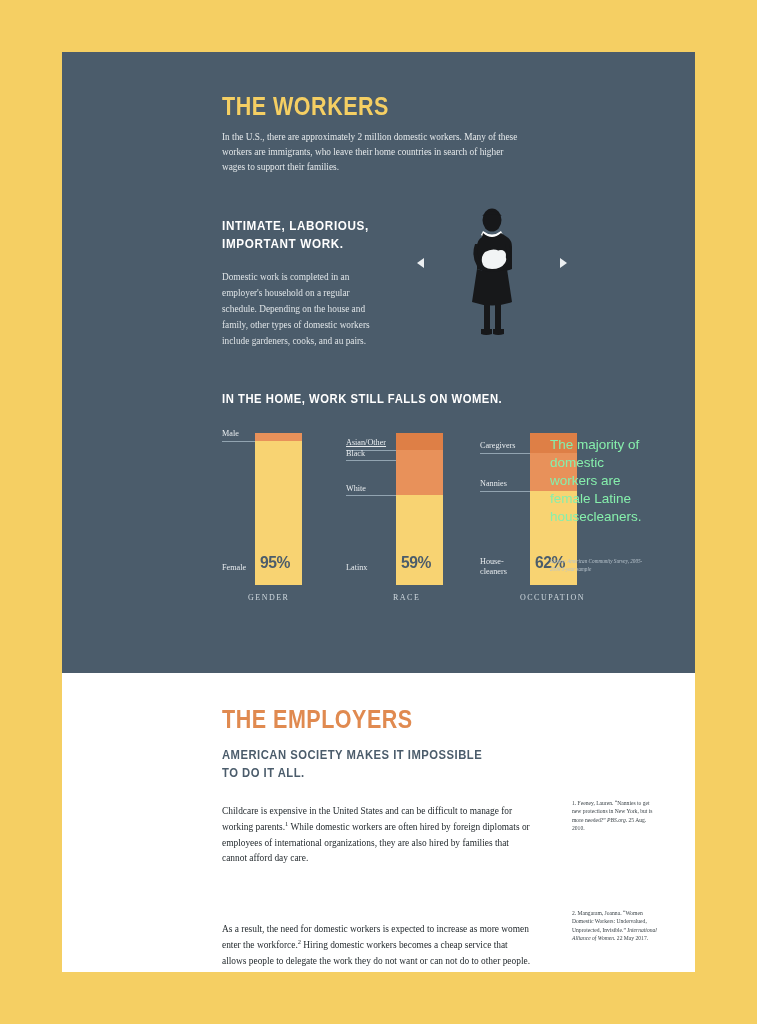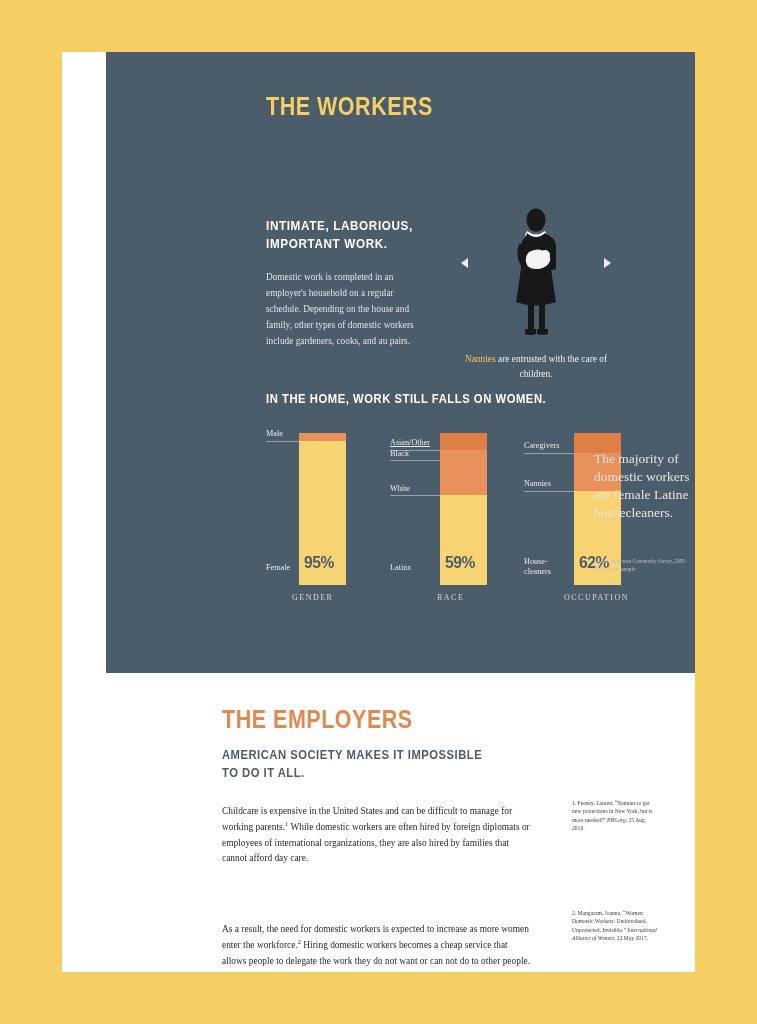--- a/index.html
+++ b/index.html
@@ -14,21 +14,20 @@
     width:633px;height:920px;
     background:#ffffff;
     overflow:hidden;
   }
   
   .workers{
     background:#4b5c6b;
     height:597px;
     position:relative;
     padding:12px;
-    margin-left:44px;
   }
   .h1{
     font-family:"Liberation Sans",sans-serif;
     font-weight:bold;
     color:#f5cf63;
     font-size:25px;
     letter-spacing:0.6px;
     position:absolute;left:160px;top:40px;
     transform:scaleX(0.86);transform-origin:left center;
   }
@@ -91,23 +90,23 @@
     font-weight:bold;font-size:17px;color:#4b5c6b;
     letter-spacing:-0.5px;
     transform:scaleX(0.92);transform-origin:left center;
   }
   .axis{
     position:absolute;top:173px;
     font-family:"Liberation Serif",serif;
     font-size:8px;letter-spacing:1.5px;color:#cfd8de;
   }
   .sidequote{
-    position:absolute;left:488px;top:398px;width:105px;
-    font-family:Liberation Serif, serif;
-    font-size:13.5px;line-height:1.33;color:#e5e5e5;
+    position:absolute;left:488px;top:384px;width:105px;
+    font-family:Liberation Sans, sans-serif;
+    font-size:13.5px;line-height:1.33;color:#86efac;
   }
   .source{
     position:absolute;left:488px;top:506px;width:95px;
     font-family:"Liberation Serif",serif;
     font-style:italic;font-size:5.2px;line-height:1.45;color:#b8c4cd;
   }
   
   .employers{position:relative;height:404px;background:#fff;}
   .h1o{
     position:absolute;left:160px;top:32px;
@@ -137,20 +136,21 @@
 </style>
 </head>
 <body>
 
 <div class="page">
 
   <section class="workers">
 
     <div class="h1">THE WORKERS</div>
 
+    <div class="lede">In the U.S., there are approximately 2 million domestic workers. Many of these workers are immigrants, who leave their home countries in search of higher wages to support their families.</div>
 
     <div class="h2">INTIMATE, LABORIOUS, IMPORTANT WORK.</div>
 
     <div class="bodycopy">Domestic work is completed in an employer's household on a regular schedule. Depending on the house and family, other types of domestic workers include gardeners, cooks, and au pairs.</div>
 
     <div class="carousel">
       <div class="arrow arrow-left"></div>
       <div class="arrow arrow-right"></div>
 
       <svg class="figure" viewBox="0 0 66 130">
@@ -170,23 +170,20 @@
 
         <path d="M18 61 q15 6 30 0 l5 33 q-20 7 -40 0z" fill="#17181a"></path>
 
         <rect x="25" y="94" width="6" height="27" fill="#17181a"></rect>
         <rect x="36" y="94" width="6" height="27" fill="#17181a"></rect>
 
         <path d="M22 121 h11 v5 q-6 2 -11 0z" fill="#17181a"></path>
         <path d="M34 121 h11 v5 q-6 2 -11 0z" fill="#17181a"></path>
       </svg>
 
-      <div class="caption">
-        <span class="hl">Nannies</span><span> are entrusted with the care of children.</span>
-      </div>
     </div>
 
     <div class="h3">IN THE HOME, WORK STILL FALLS ON WOMEN.</div>
 
     <div class="charts">
 
       <div class="chartgroup" style="left:0;width:120px;">
         <div class="bar" style="left:33px;">
           <div class="seg" style="height:7.6px;background:#e8915a;"></div>
           <div class="seg" style="height:144.4px;background:#f8d372;"></div>

